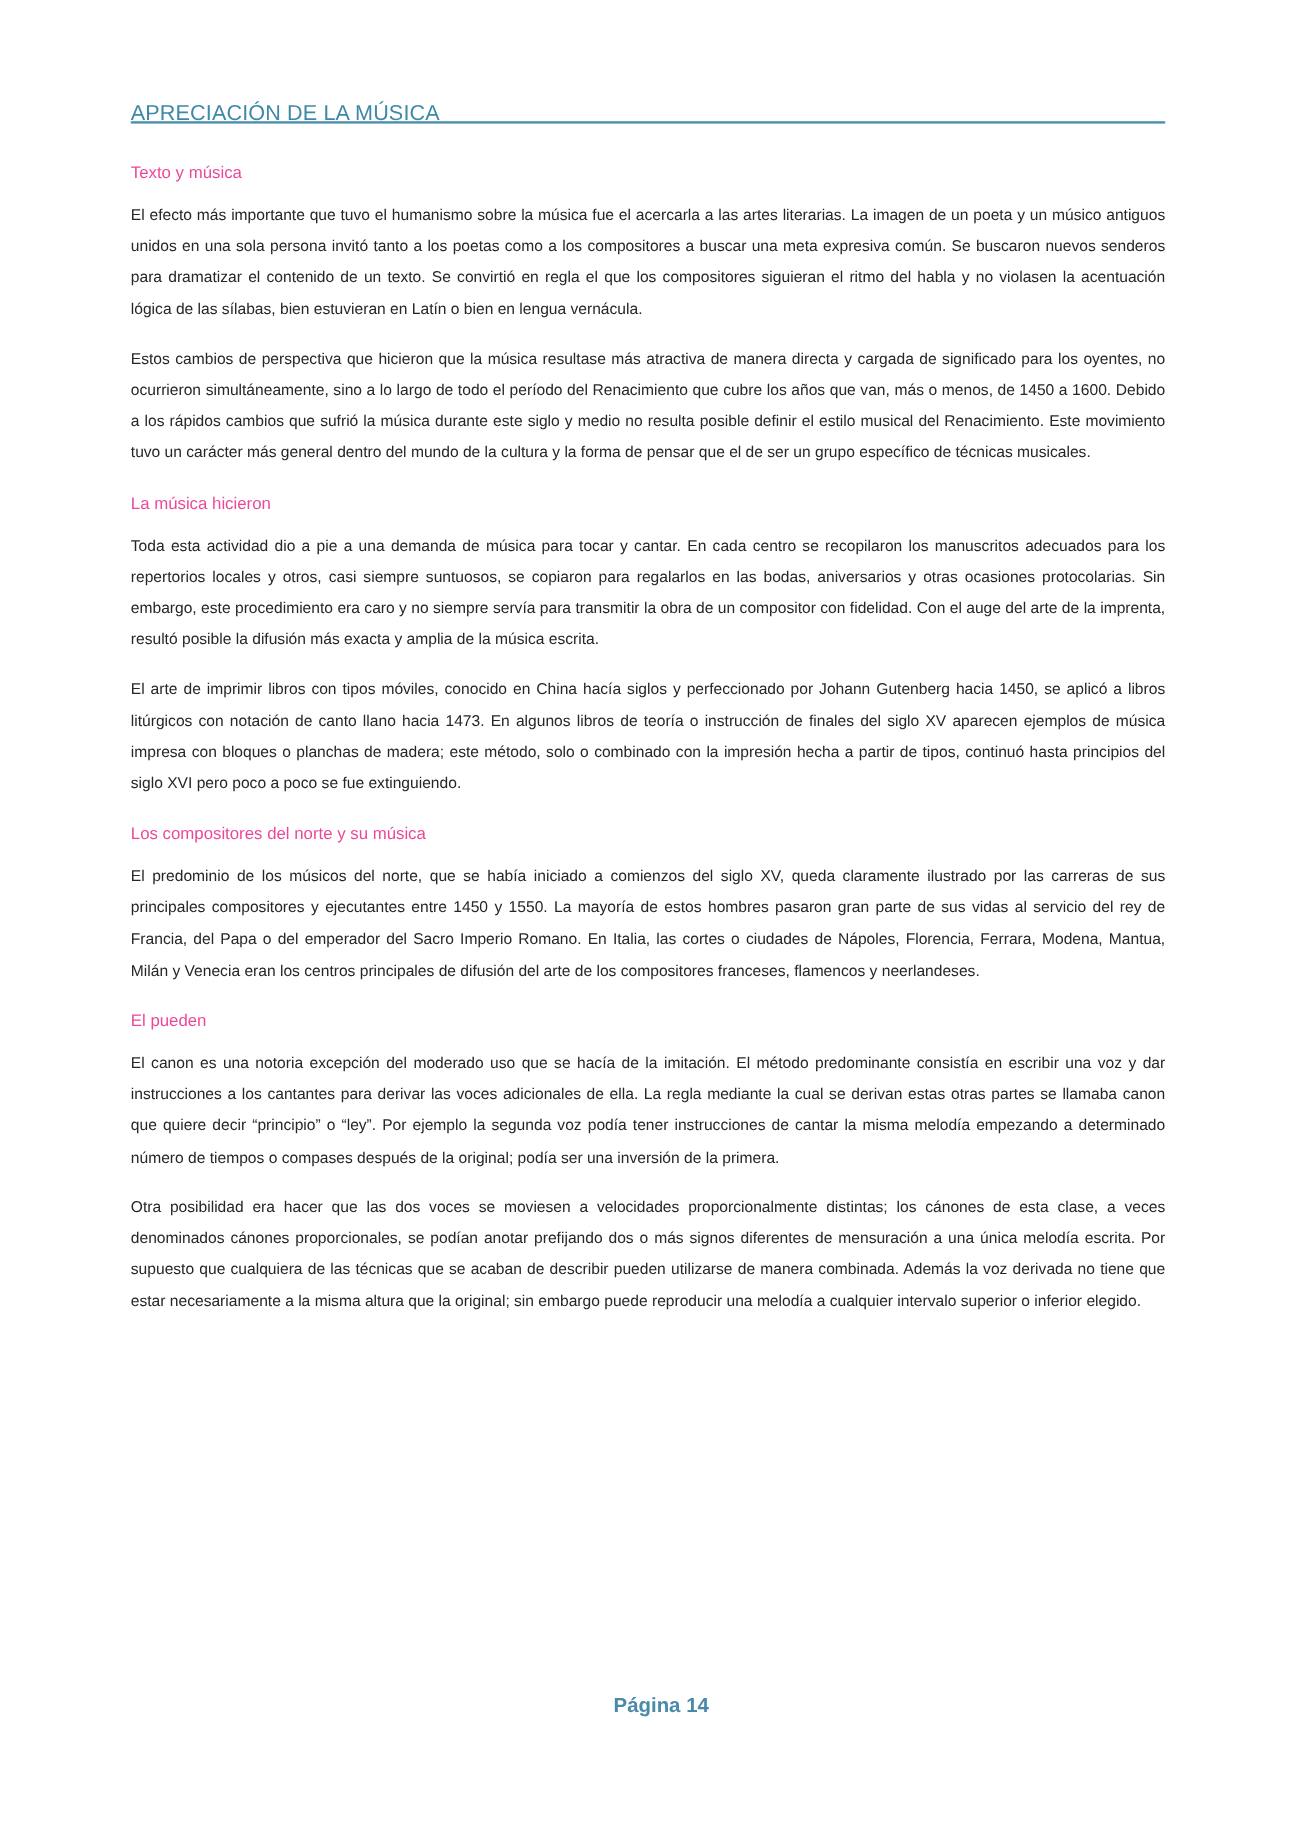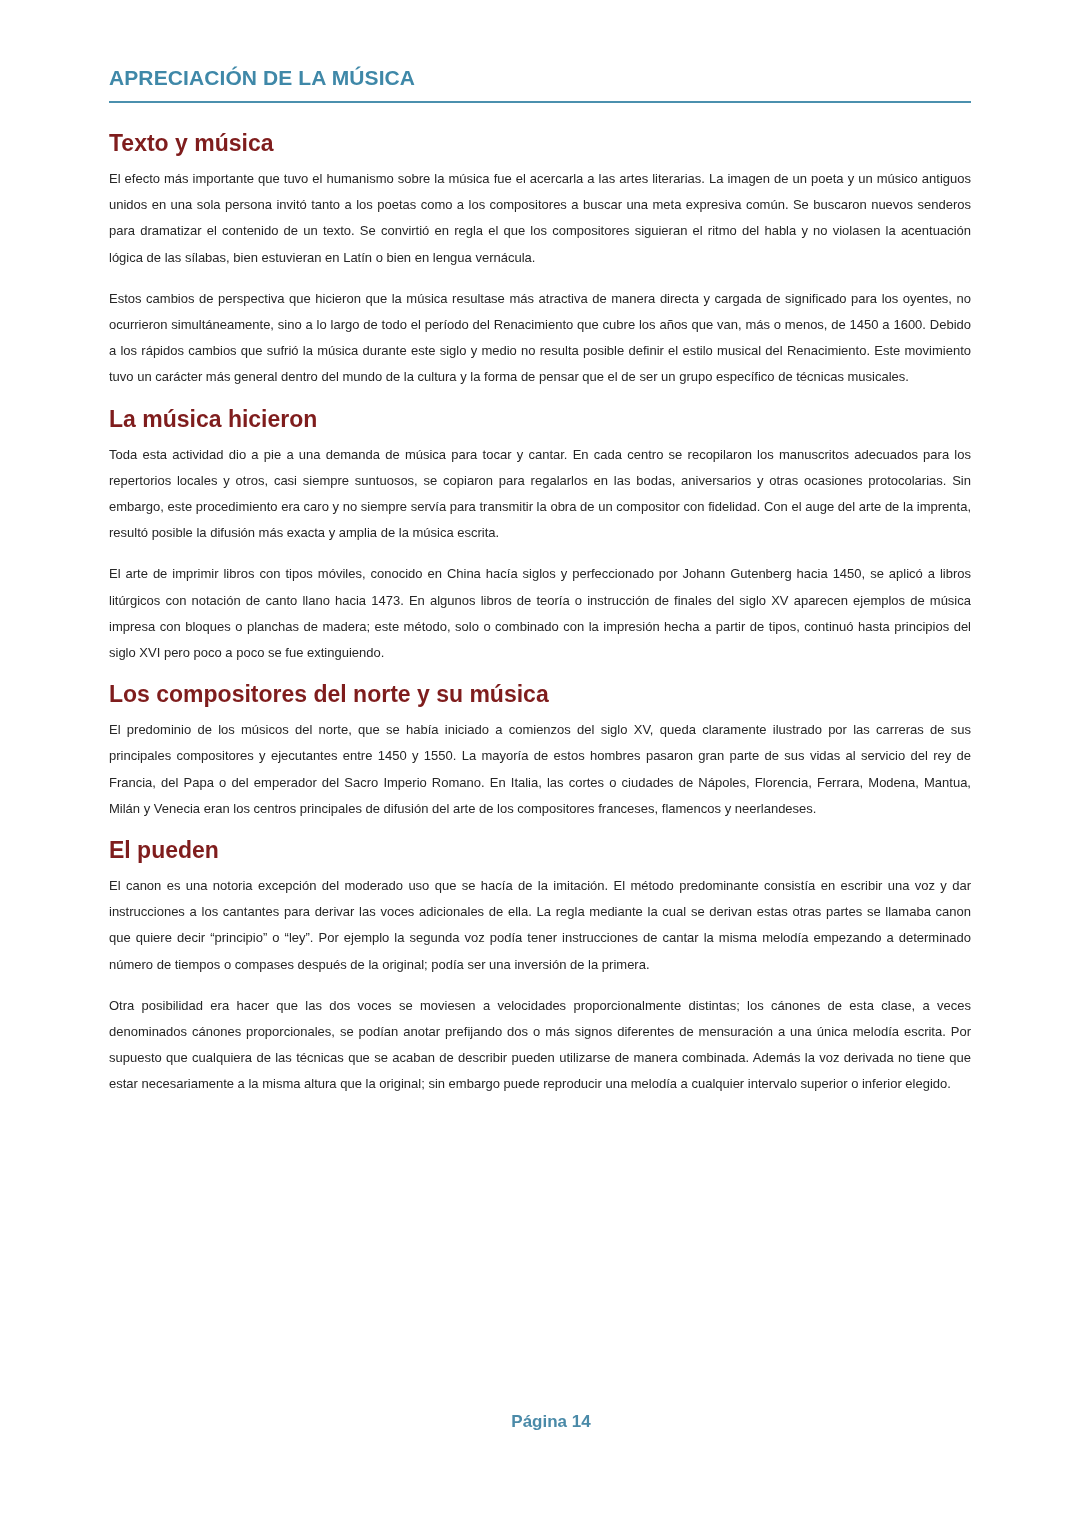--- a/index.html
+++ b/index.html
@@ -16,46 +16,45 @@
       color: #222222;
     }
     .page {
       position: absolute;
       left: 109px;
       top: 0;
       width: 862px;
     }
     .running-header {
       position: absolute;
-      top: 66px;
+      top: 84px;
       left: 0;
-      font-size: 21px;
+      font-size: 18px;
       color: #3f88a8;
       letter-spacing: 0.1px;
       white-space: nowrap;
-      font-weight: bold;
     }
     .header-rule {
       position: absolute;
       top: 101px;
       left: 0;
       width: 862px;
       height: 2px;
       background: #4b90ae;
     }
     .content {
       position: absolute;
       top: 130px;
       left: 0;
       width: 862px;
     }
     .section-heading {
-      font-size: 23px;
-      font-weight: bold;
-      color: #7f1d1d;
+      font-size: 14px;
+      font-weight: normal;
+      color: #ec4899;
       margin: 0 0 10px 0;
       line-height: 26px;
     }
     .section-heading.following {
       margin-top: 6px;
     }
     .para {
       font-size: 13px;
       line-height: 26.2px;
       text-align: justify;

